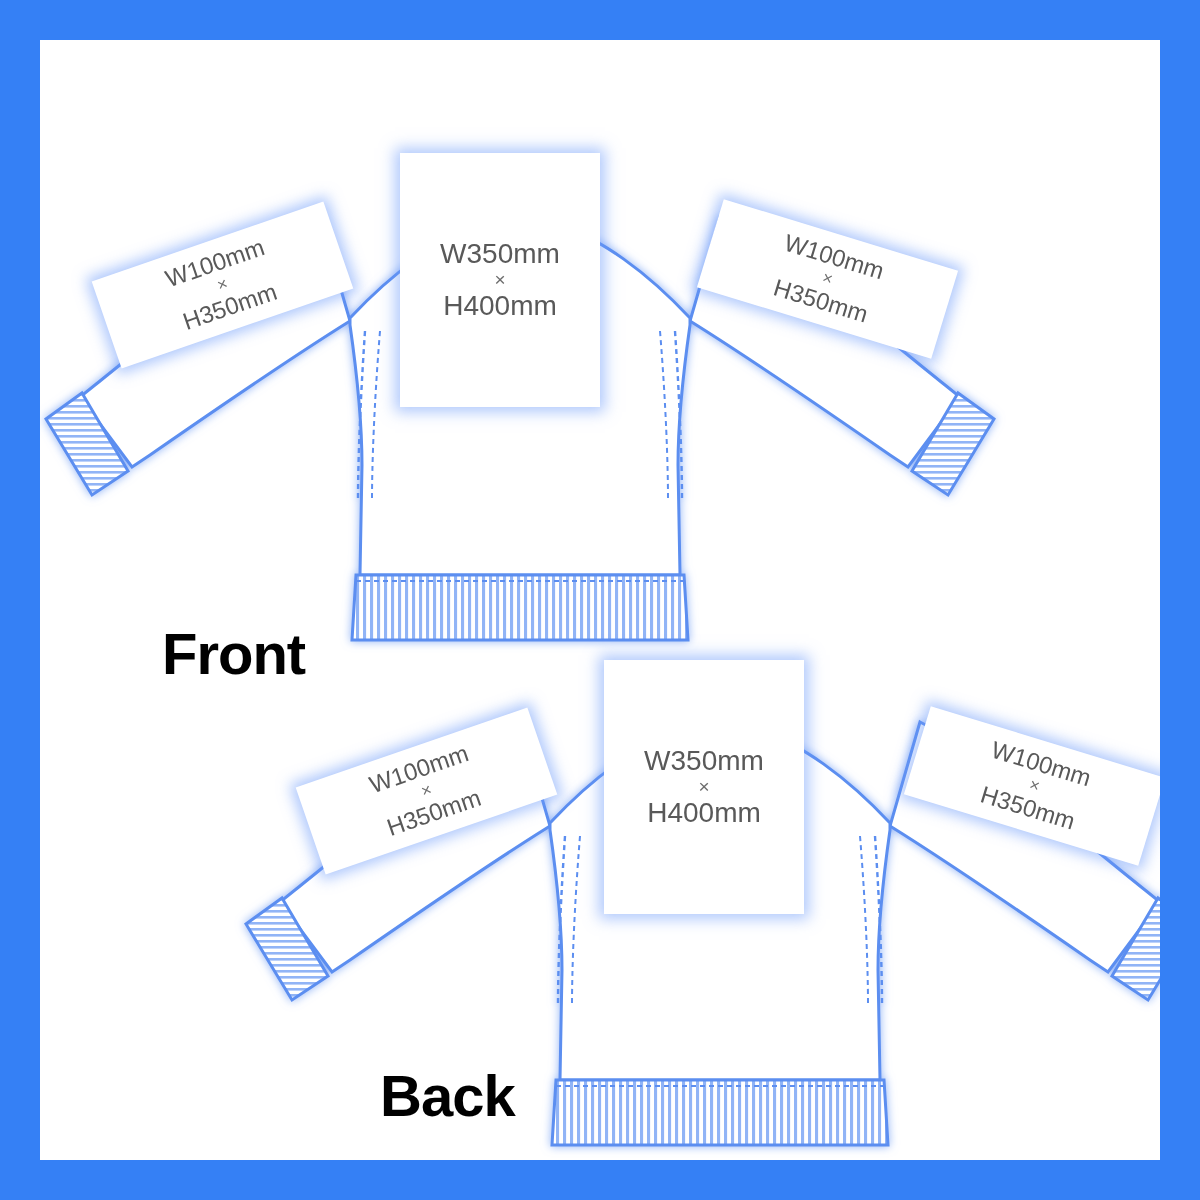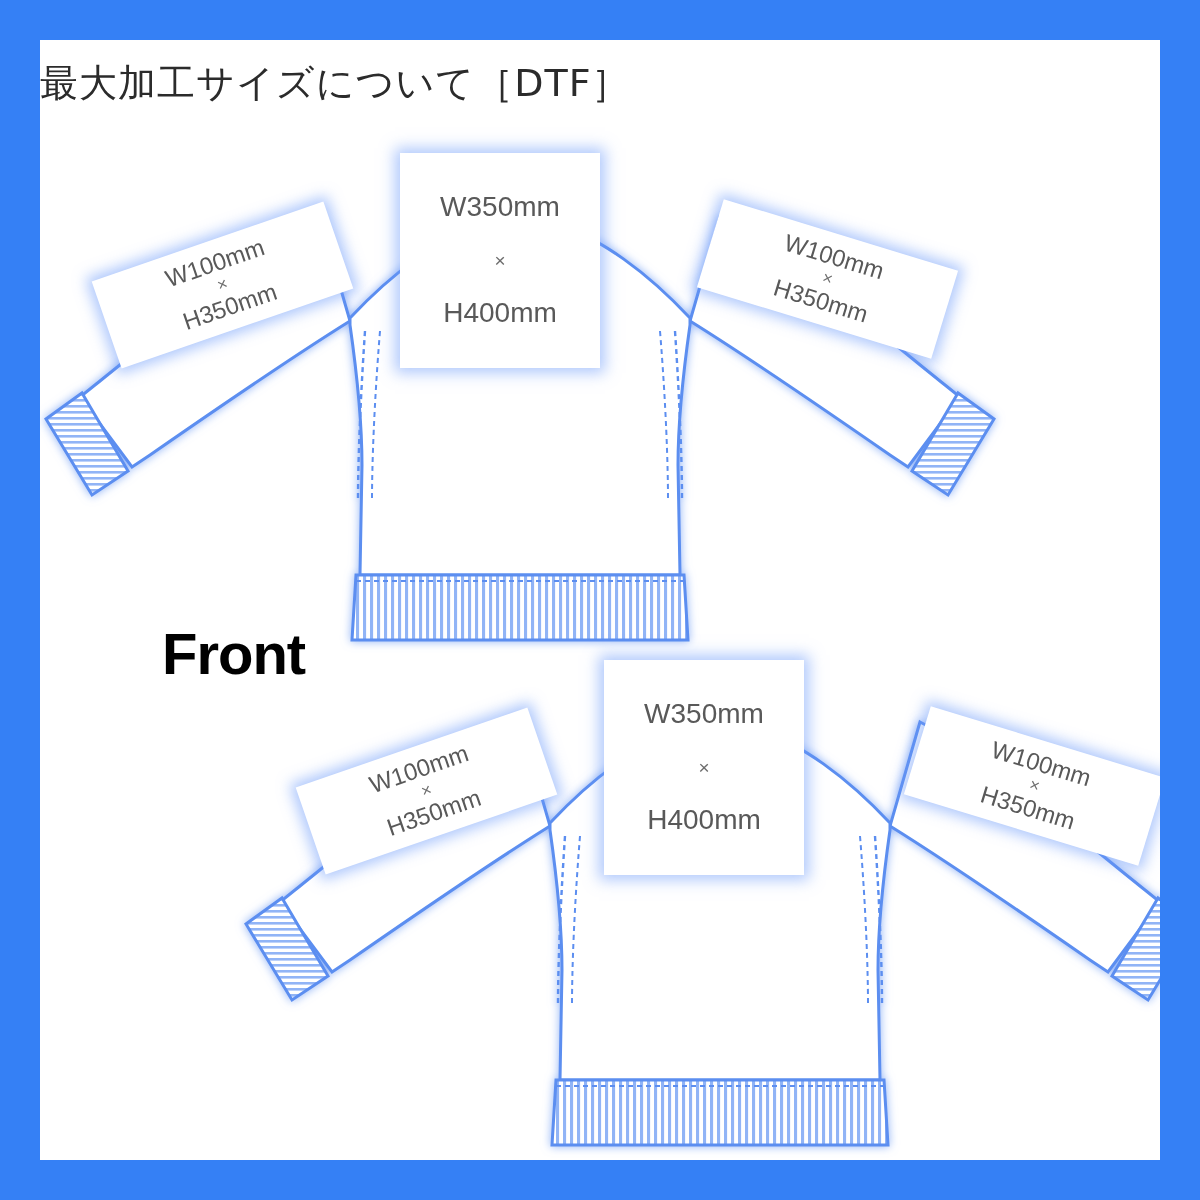--- a/index.html
+++ b/index.html
@@ -55,21 +55,21 @@
     align-items:center;
     justify-content:center;
     color:#595959;
     line-height:1.02;
     font-family:"Liberation Sans", sans-serif;
   }
   .callout .w,.callout .h{font-size:27px;white-space:nowrap;}
   .callout .x{font-size:19px;margin:2px 0;color:#6d6d6d;}
 
   
-  .chest{width:200px;height:215px;gap:27px;}
+  .chest{width:200px;height:254px;}
   .chest .w,.chest .h{font-size:28px;}
 
   
   .sleeve{width:245px;height:92px;}
   .sleeve .w,.sleeve .h{font-size:24px;}
   .sleeve .x{font-size:17px;}
 
   
   #front-chest{left:360px;top:113px;}
   #front-sleeve-l{left:60px;top:199px;transform:rotate(-19deg);}
@@ -77,21 +77,20 @@
   
   #back-chest{left:564px;top:620px;}
   #back-sleeve-l{left:264px;top:705px;transform:rotate(-19deg);}
   #back-sleeve-r{left:872px;top:700px;transform:rotate(17deg);}
 </style>
 </head>
 <body>
 
 <div id="page">
 
-  <div id="title">最大加工サイズについて［DTF］</div>
 
   <div class="garment" id="front-garment">
     <svg viewBox="0 0 1000 520" preserveAspectRatio="none">
       <defs>
         <pattern id="ribV" width="7" height="8" patternUnits="userSpaceOnUse">
           <rect width="7" height="8" fill="#ffffff"></rect>
           <rect x="0" y="0" width="3.1" height="8" fill="#6c9bf2" opacity="0.75"></rect>
         </pattern>
         <pattern id="ribVsm" width="5" height="8" patternUnits="userSpaceOnUse">
           <rect width="5" height="8" fill="#ffffff"></rect>
@@ -231,14 +230,15 @@
     <span class="w">W100mm</span>
     <span class="x">×</span>
     <span class="h">H350mm</span>
   </div>
   <div class="callout sleeve" id="back-sleeve-r">
     <span class="w">W100mm</span>
     <span class="x">×</span>
     <span class="h">H350mm</span>
   </div>
 
+  <div class="view-label" id="back-label">Back</div>
 
 </div>
 
 </body></html>

